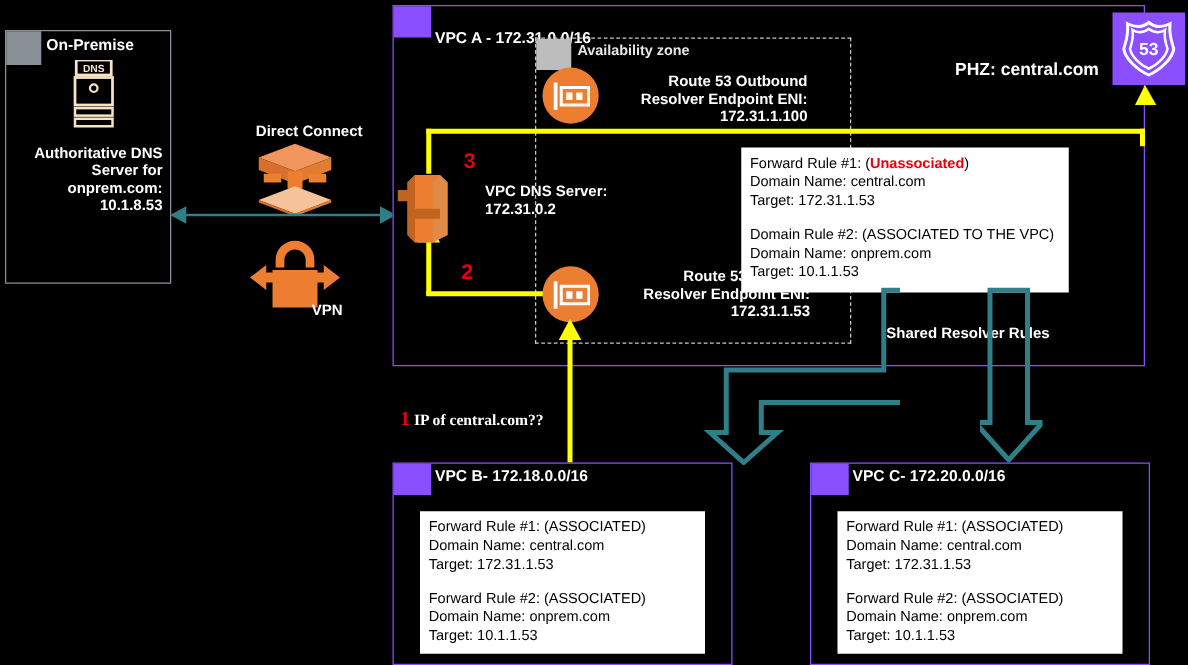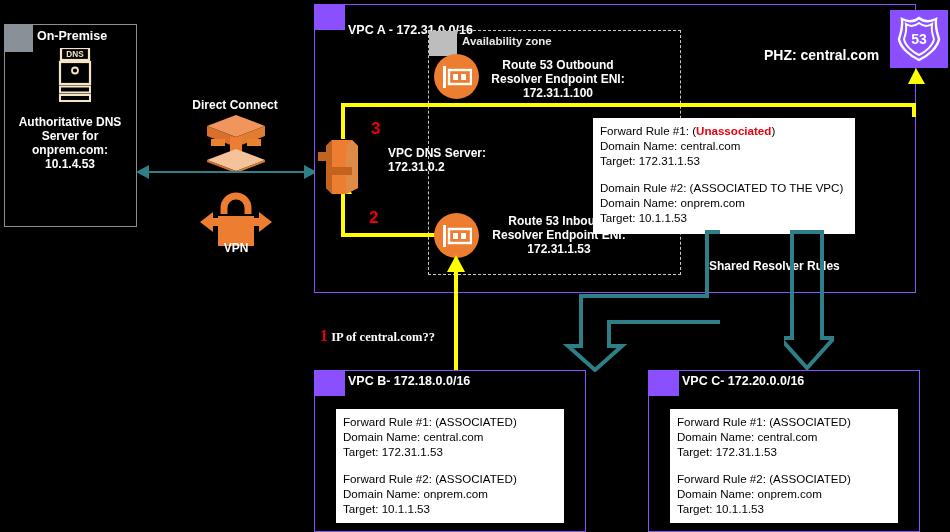--- a/index.html
+++ b/index.html
@@ -3,21 +3,21 @@
 <meta charset="utf-8">
 <title>AWS Route 53 Resolver Diagram</title>
 <style>
   html,body{margin:0;padding:0;background:#000;}
   body{width:950px;height:532px;overflow:hidden;
        font-family:"Liberation Sans","DejaVu Sans",sans-serif;color:#fff;}
   #stage{position:relative;width:950px;height:532px;background:#000;}
 
   .abs{position:absolute;}
   .lbl{position:absolute;color:#fff;font-size:12px;line-height:14px;font-weight:bold;
-       text-align:center;white-space:pre-line;}
+       text-align:right;white-space:pre-line;}
   .lbl.left{text-align:left;}
 
   
   .onprem-box{position:absolute;left:4px;top:24px;width:133px;height:203px;
        border:1px solid #8a9098;background:#000;box-sizing:border-box;}
   .onprem-tab{position:absolute;left:0;top:0;width:28px;height:27px;background:#8a9098;}
   .onprem-title{position:absolute;left:32px;top:4px;font-size:12.5px;font-weight:bold;color:#fff;}
 
   .vpc{position:absolute;border:1px solid #8a4fff;background:#000;box-sizing:border-box;}
   .vpc-tab{position:absolute;left:0;top:0;width:30px;height:25px;background:#8a4fff;}
@@ -80,21 +80,21 @@
     <text x="18" y="9.4" font-size="8.2" font-weight="bold" fill="#f7e4c4" text-anchor="middle" font-family="Liberation Sans, sans-serif">DNS</text>
     <rect x="3" y="14" width="30" height="22" fill="none" stroke="#f7e4c4" stroke-width="2.2"></rect>
     <circle cx="18" cy="22.5" r="3" fill="none" stroke="#f7e4c4" stroke-width="1.8"></circle>
     <rect x="3" y="38.5" width="30" height="6" fill="none" stroke="#f7e4c4" stroke-width="2"></rect>
     <rect x="3" y="47" width="30" height="6" fill="none" stroke="#f7e4c4" stroke-width="2"></rect>
   </svg>
 
   <div class="lbl" style="left:10px;top:115px;width:120px;">Authoritative DNS
 Server for
 onprem.com:
-10.1.4.53</div>
+10.1.8.53</div>
 
   <div class="lbl" style="left:180px;top:98px;width:110px;">Direct Connect</div>
 
   <svg class="abs" style="left:203px;top:113px;" width="66" height="62" viewBox="0 0 66 62">
     <polygon points="33,2 62,13 33,24 4,13" fill="#f0955b"></polygon>
     <polygon points="4,13 33,24 33,34 4,23" fill="#d96f2c"></polygon>
     <polygon points="62,13 33,24 33,34 62,23" fill="#e07d33"></polygon>
     <rect x="27" y="24" width="12" height="14" fill="#ed7d31"></rect>
     <rect x="8" y="26" width="14" height="7" fill="#e8822f"></rect>
     <rect x="44" y="26" width="14" height="7" fill="#e8822f"></rect>

